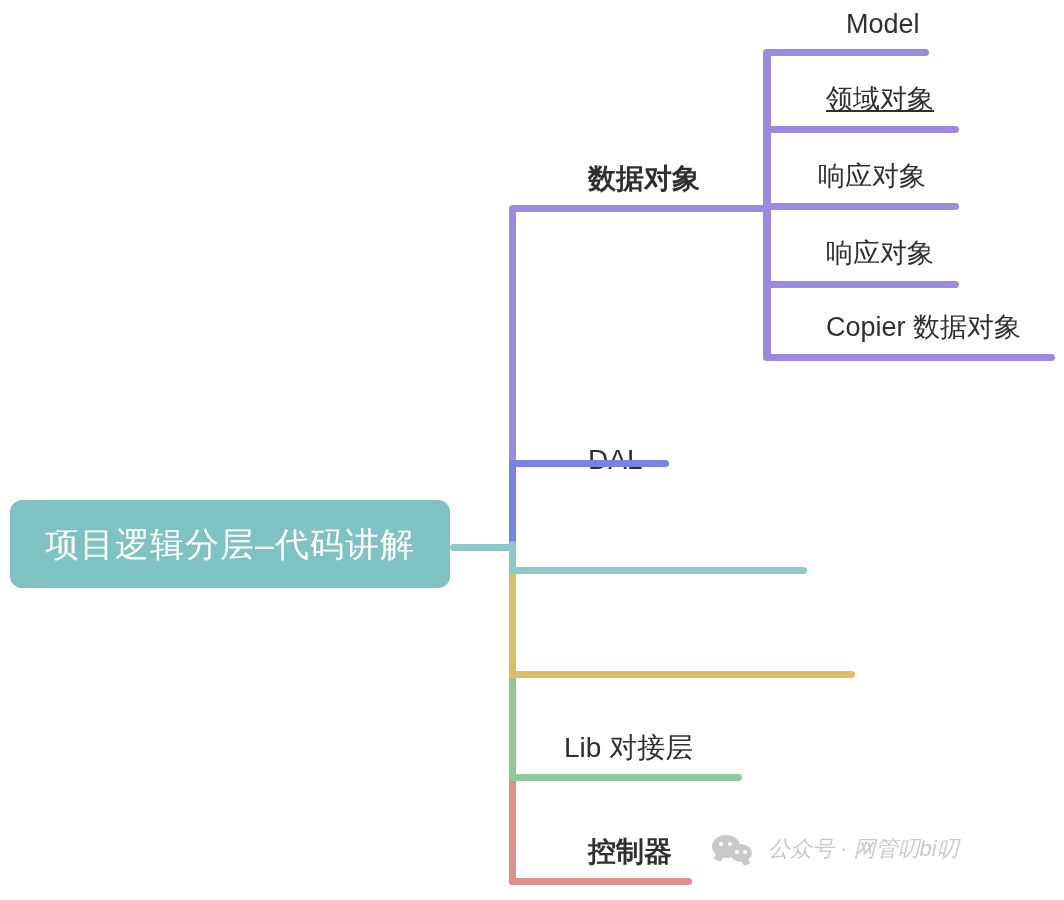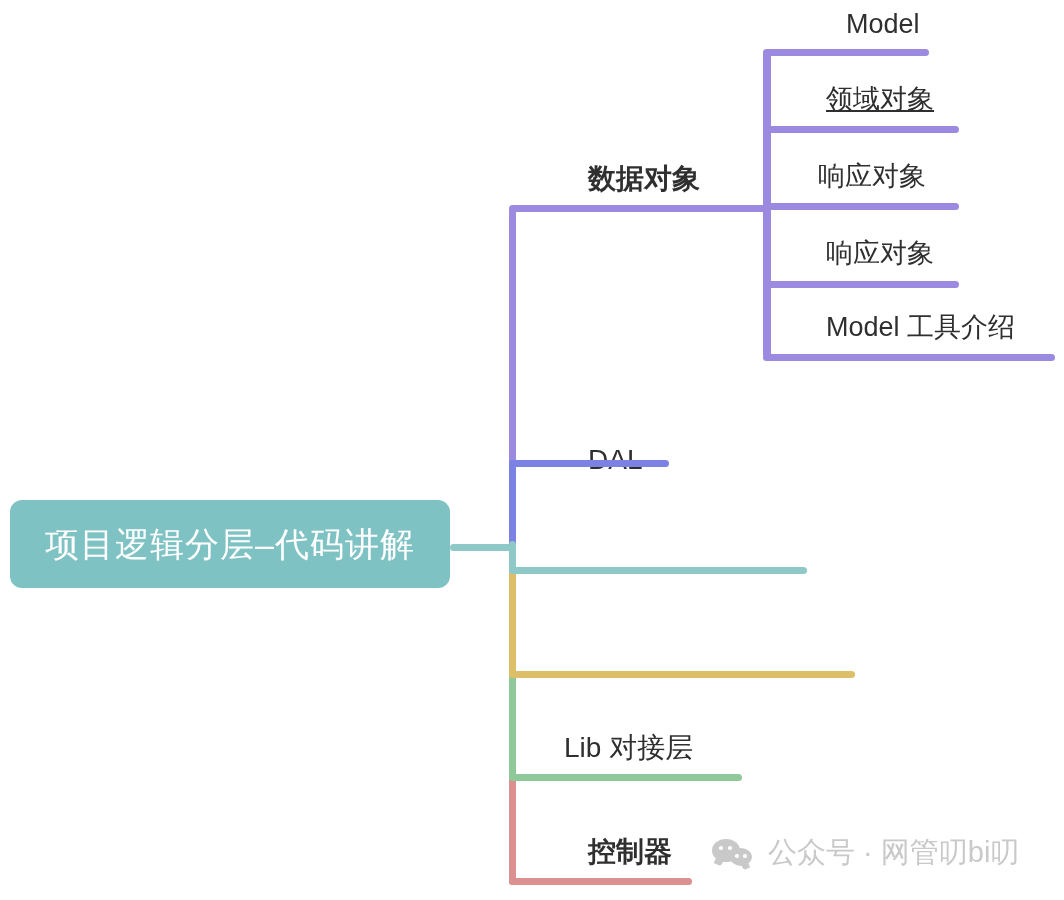--- a/index.html
+++ b/index.html
@@ -48,23 +48,24 @@
   .lvl1{ font-size:28px; }
   .lvl2{ font-size:27px; }
   .bold{ font-weight:bold; }
 
   
   .watermark{
     position:absolute;
     left:712px; top:833px;
     display:flex; align-items:center; gap:12px;
     color:#c9c9c9;
-    font-size:29px;
+    font-size:22px;
     white-space:nowrap;
     user-select:none;
+    font-style:italic;
   }
   .wm-logo{ width:44px; height:32px; position:relative; flex:none; }
   .wm-bubble{ position:absolute; background:#c9c9c9; border-radius:50%; }
   .b1{ width:28px; height:23px; left:0; top:2px; }
   .b1:after{
     content:""; position:absolute; width:8px; height:8px;
     background:#c9c9c9; left:3px; bottom:-3px;
     transform:rotate(25deg); border-radius:2px 0 3px 0;
   }
   .b2{ width:22px; height:18px; left:18px; top:11px; }
@@ -108,21 +109,21 @@
 
   <div class="node-label lvl2" style="left:826px; top:86px;text-decoration:underline;">领域对象</div>
   <div class="edge edge-h" style="left:763px; top:126px; width:196px; background:#9b8ae0;"></div>
 
   <div class="node-label lvl2" style="left:818px; top:163px;">响应对象</div>
   <div class="edge edge-h" style="left:763px; top:203px; width:196px; background:#9b8ae0;"></div>
 
   <div class="node-label lvl2" style="left:826px; top:240px;">响应对象</div>
   <div class="edge edge-h" style="left:763px; top:281px; width:196px; background:#9b8ae0;"></div>
 
-  <div class="node-label lvl2" style="left:826px; top:314px;">Model 工具介绍</div>
+  <div class="node-label lvl2" style="left:826px; top:314px;">Copier 数据对象</div>
   <div class="edge edge-h" style="left:763px; top:354px; width:292px; background:#9b8ae0;"></div>
 
   <div class="node-label lvl1" style="left:588px; top:446px;">DAL</div>
   <div class="edge edge-h" style="left:509px; top:460px; width:160px; background:#7b82e3;"></div>
 
   <div class="edge edge-h" style="left:509px; top:567px; width:298px; background:#8fc9c7;"></div>
 
   <div class="edge edge-h" style="left:509px; top:671px; width:346px; background:#dcbf68;"></div>
 
   <div class="node-label lvl1" style="left:564px; top:734px;">Lib 对接层</div>

